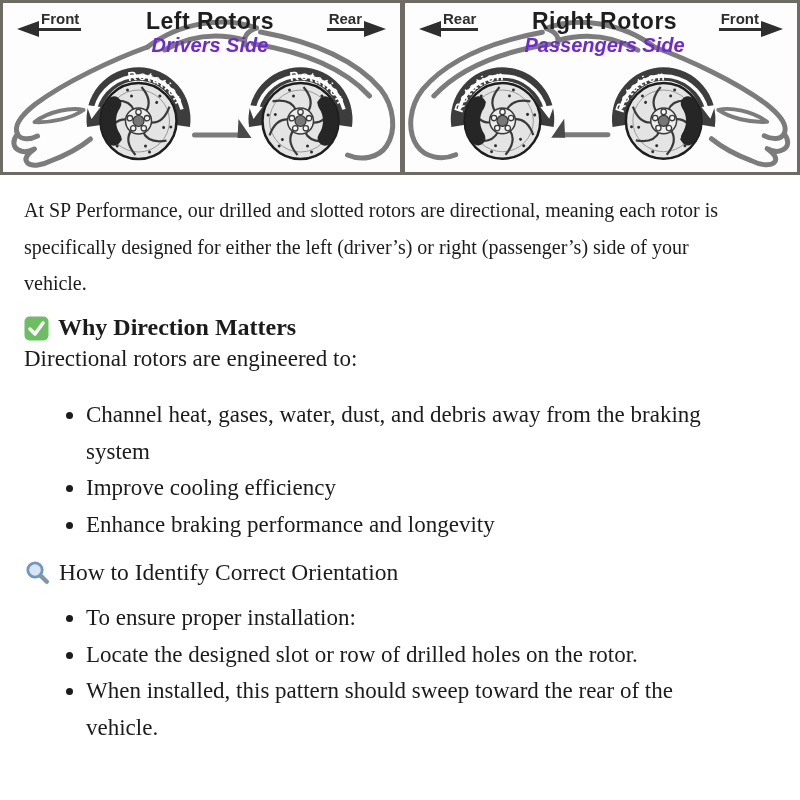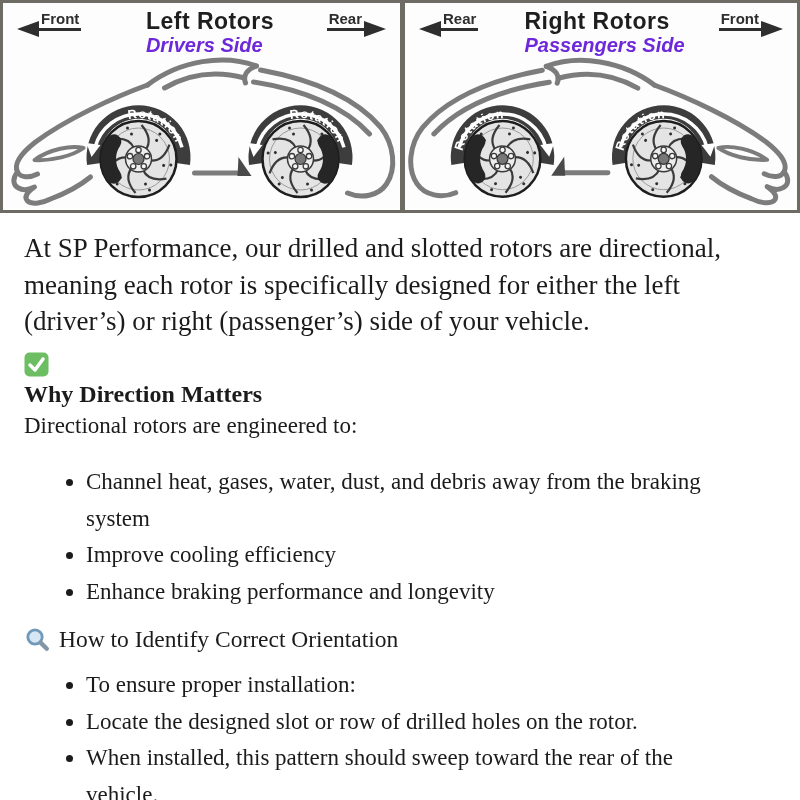--- a/index.html
+++ b/index.html
@@ -1,43 +1,43 @@
 <!DOCTYPE html>
 <html><head>
 <meta charset="utf-8">
 <style>
   * { margin:0; padding:0; box-sizing:border-box; }
   html,body { width:800px; height:800px; background:#ffffff; overflow:hidden; }
   body { font-family:"Liberation Serif", serif; color:#1b1b1b; }
 
   
-  .diagram { display:flex; width:800px; height:213px; border:3px solid #6e6a64; background:#fdfdfd; }
+  .diagram { display:flex; width:800px; height:175px; border:3px solid #6e6a64; background:#fdfdfd; }
   .panel { position:relative; width:50%; height:100%; background:#fdfdfd; overflow:hidden; }
   .panel.right { border-left:5px solid #6e6a64; }
 
   .panel-header { position:absolute; top:0; left:0; right:0; height:46px;
                   display:flex; justify-content:space-between; align-items:flex-start;
                   padding:7px 14px 0 14px; font-family:"Liberation Sans", sans-serif; z-index:3; }
   .dir { display:flex; align-items:flex-end; }
   .dir-label { font-weight:bold; font-size:15px; color:#2e2e2e; border-bottom:3px solid #2e2e2e; padding:0 2px 1px 2px; }
   .tri { width:0; height:0; border-top:8px solid transparent; border-bottom:8px solid transparent; margin-bottom:-6px; }
   .tri-left  { border-right:22px solid #2e2e2e; }
   .tri-right { border-left:22px solid #2e2e2e; }
 
-  .panel-titles { text-align:left; margin-top:-2px;margin-left:12px; }
+  .panel-titles { text-align:center; margin-top:-2px;margin-left:12px; }
   .panel-title { font-size:23px; font-weight:bold; color:#1e1e1e; letter-spacing:0.5px; }
   .panel-subtitle { font-size:20px; font-weight:bold; font-style:italic; color:#6d28d9; margin-top:-1px; }
 
   .car-svg { position:absolute; left:0; bottom:0; width:100%; height:163px; z-index:1; }
 
   
   .article { padding:17px 24px 0 24px; max-width:760px; }
-  .intro { font-size:27px; line-height:36.5px; max-width:720px; margin-bottom:12px; }
-
-  .h-why { display:flex; align-items:flex-start; gap:4px; font-size:24px; font-weight:bold; margin-top:12px;flex-direction:column; }
+  .intro { font-size:20px; line-height:36.5px; max-width:720px; margin-bottom:12px; }
+
+  .h-why { display:flex; align-items:flex-end; gap:9px; font-size:24px; font-weight:bold; margin-top:12px; }
   .h-identify { display:flex; align-items:center; gap:8px; font-size:23.5px; font-weight:normal; margin-top:16px; }
   .icon-box { flex:0 0 auto; display:inline-flex; }
 
   .lead { font-size:23px; line-height:36.5px; }
 
   ul { margin-top:7px; padding-left:62px; max-width:720px; }
   li { font-size:23px; line-height:36.5px; }
   li::marker { color:#1b1b1b; }
   .list-gap { margin-top:20px; }
 </style>

